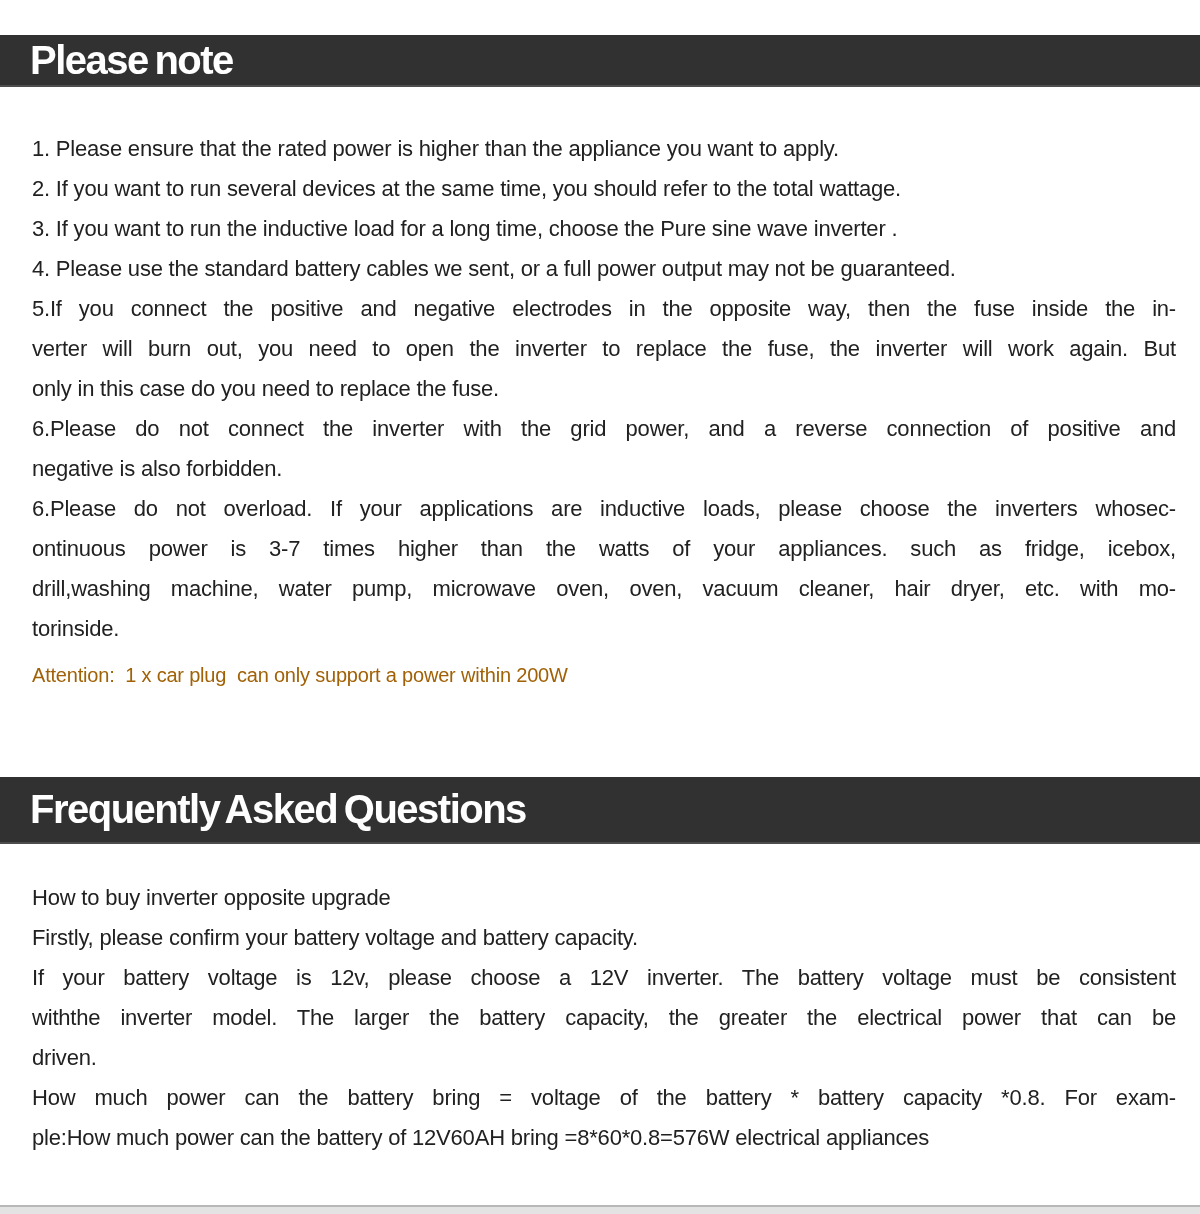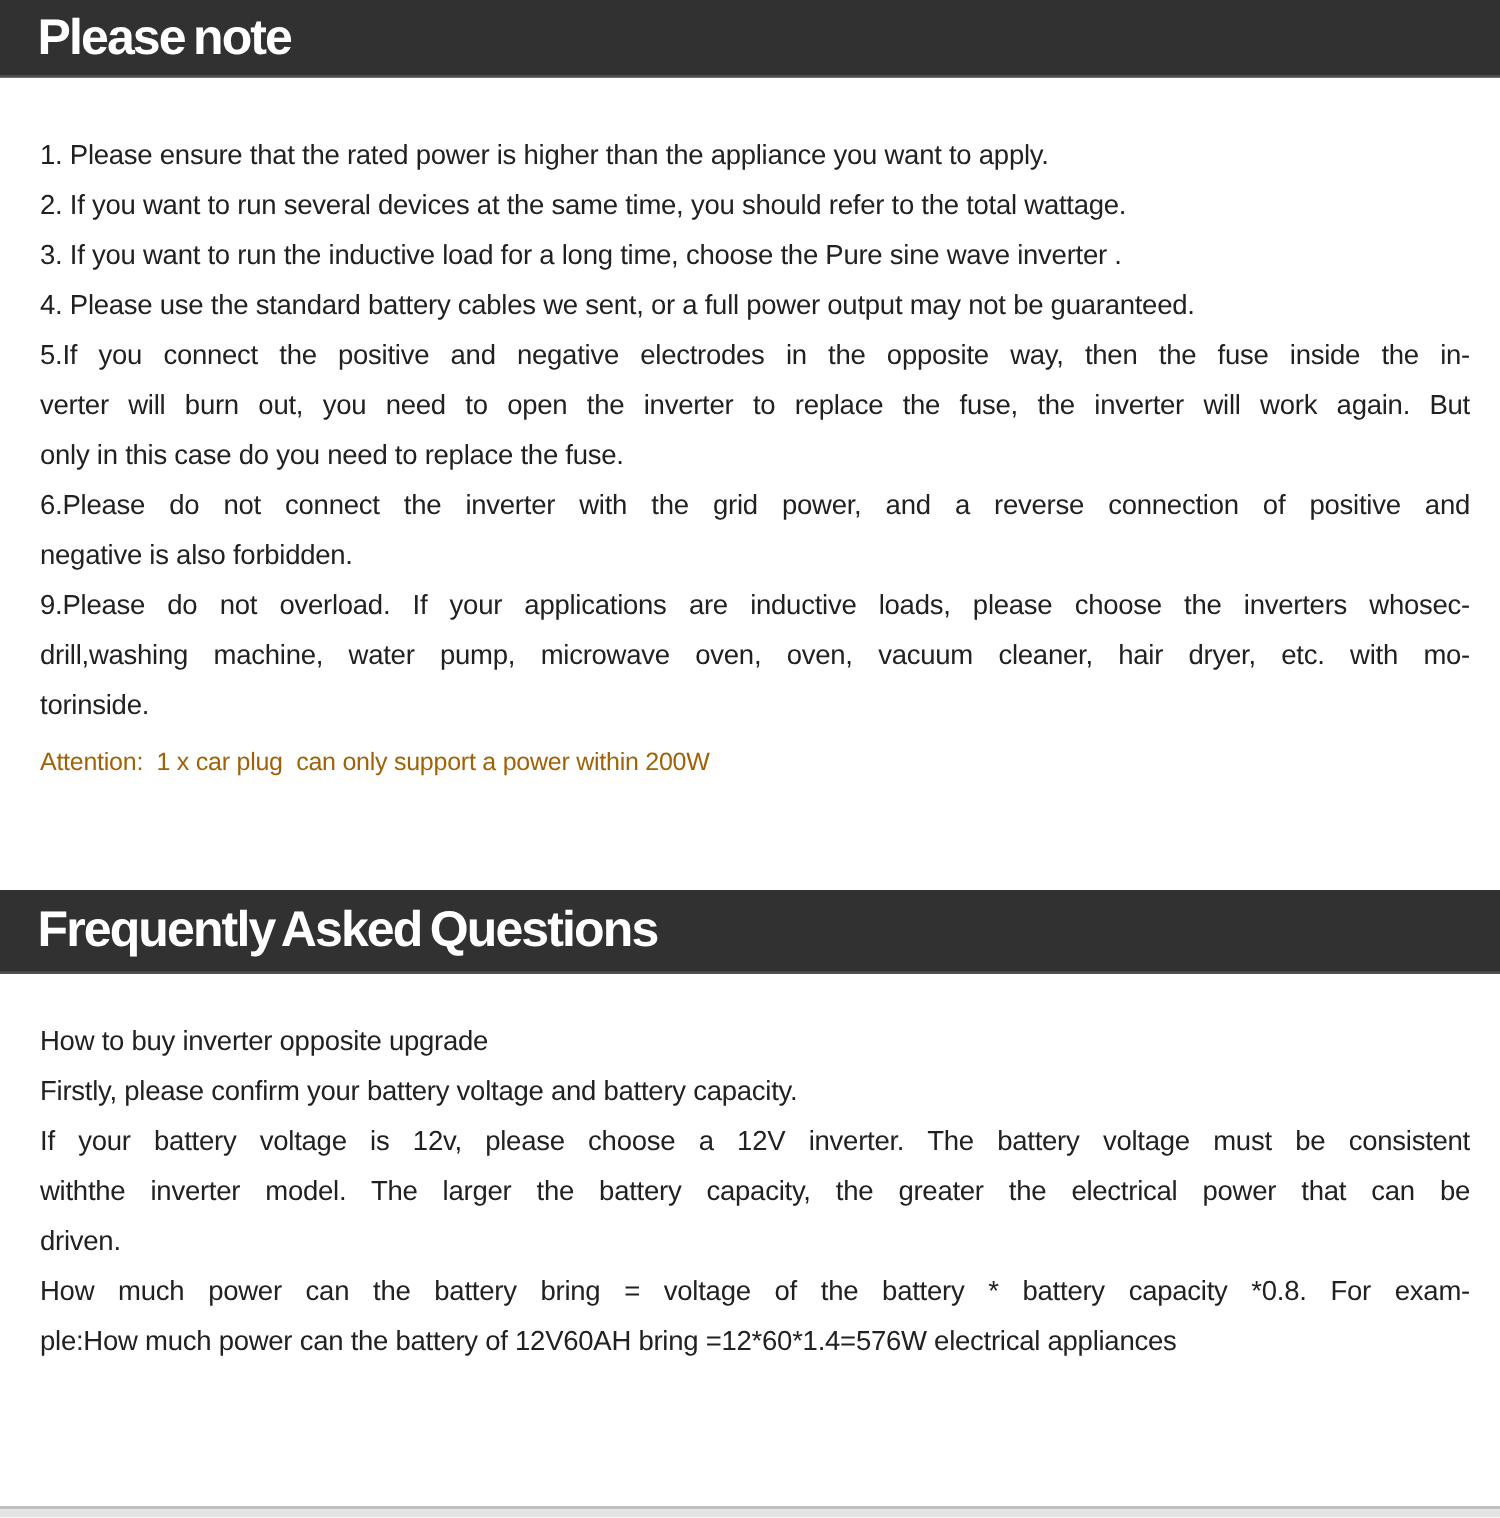--- a/index.html
+++ b/index.html
@@ -14,21 +14,21 @@
     position: relative;
     overflow: hidden;
   }
   .section-bar {
     background: #313131;
     display: flex;
     align-items: center;
     border-bottom: 2px solid #4d4d4d;
     box-sizing: border-box;
   }
-  .bar-note { height: 62px; }
+  .bar-note { height: 52px; margin-top: 35px; }
   .bar-faq  { height: 67px; margin-top: 80px; }
   .section-title {
     margin: 0;
     padding-left: 30px;
     color: #ffffff;
     font-size: 40px;
     font-weight: 700;
     letter-spacing: -1.5px;
     word-spacing: -3px;
   }
@@ -76,33 +76,34 @@
 <div class="content content-note">
   <div class="line">1. Please ensure that the rated power is higher than the appliance you want to apply.</div>
   <div class="line">2. If you want to run several devices at the same time, you should refer to the total wattage.</div>
   <div class="line">3. If you want to run the inductive load for a long time, choose the Pure sine wave inverter .</div>
   <div class="line">4. Please use the standard battery cables we sent, or a full power output may not be guaranteed.</div>
   <div class="line fill">5.If you connect the positive and negative electrodes in the opposite way, then the fuse inside the in-</div>
   <div class="line fill">verter will burn out, you need to open the inverter to replace the fuse, the inverter will work again. But</div>
   <div class="line">only in this case do you need to replace the fuse.</div>
   <div class="line fill">6.Please do not connect the inverter with the grid power, and a reverse connection of positive and</div>
   <div class="line">negative is also forbidden.</div>
-  <div class="line fill">9.Please do not overload. If your applications are inductive loads, please choose the inverters whosec-</div>
+  <div class="line fill">6.Please do not overload. If your applications are inductive loads, please choose the inverters whosec-</div>
+  <div class="line fill">ontinuous power is 3-7 times higher than the watts of your appliances. such as fridge, icebox,</div>
   <div class="line fill">drill,washing machine, water pump, microwave oven, oven, vacuum cleaner, hair dryer, etc. with mo-</div>
   <div class="line">torinside.</div>
   <div class="attention">Attention:  1 x car plug  can only support a power within 200W</div>
 </div>
 
 <div class="section-bar bar-faq">
   <h1 class="section-title">Frequently Asked Questions</h1>
 </div>
 
 <div class="content content-faq">
   <div class="line">How to buy inverter opposite upgrade</div>
   <div class="line">Firstly, please confirm your battery voltage and battery capacity.</div>
   <div class="line fill">If your battery voltage is 12v, please choose a 12V inverter. The battery voltage must be consistent</div>
   <div class="line fill">withthe inverter model. The larger the battery capacity, the greater the electrical power that can be</div>
   <div class="line">driven.</div>
   <div class="line fill">How much power can the battery bring = voltage of the battery * battery capacity *0.8. For exam-</div>
-  <div class="line">ple:How much power can the battery of 12V60AH bring =12*60*1.4=576W electrical appliances</div>
+  <div class="line">ple:How much power can the battery of 12V60AH bring =8*60*0.8=576W electrical appliances</div>
 </div>
 
 <div class="footer-strip"></div>
 
 </body></html>

